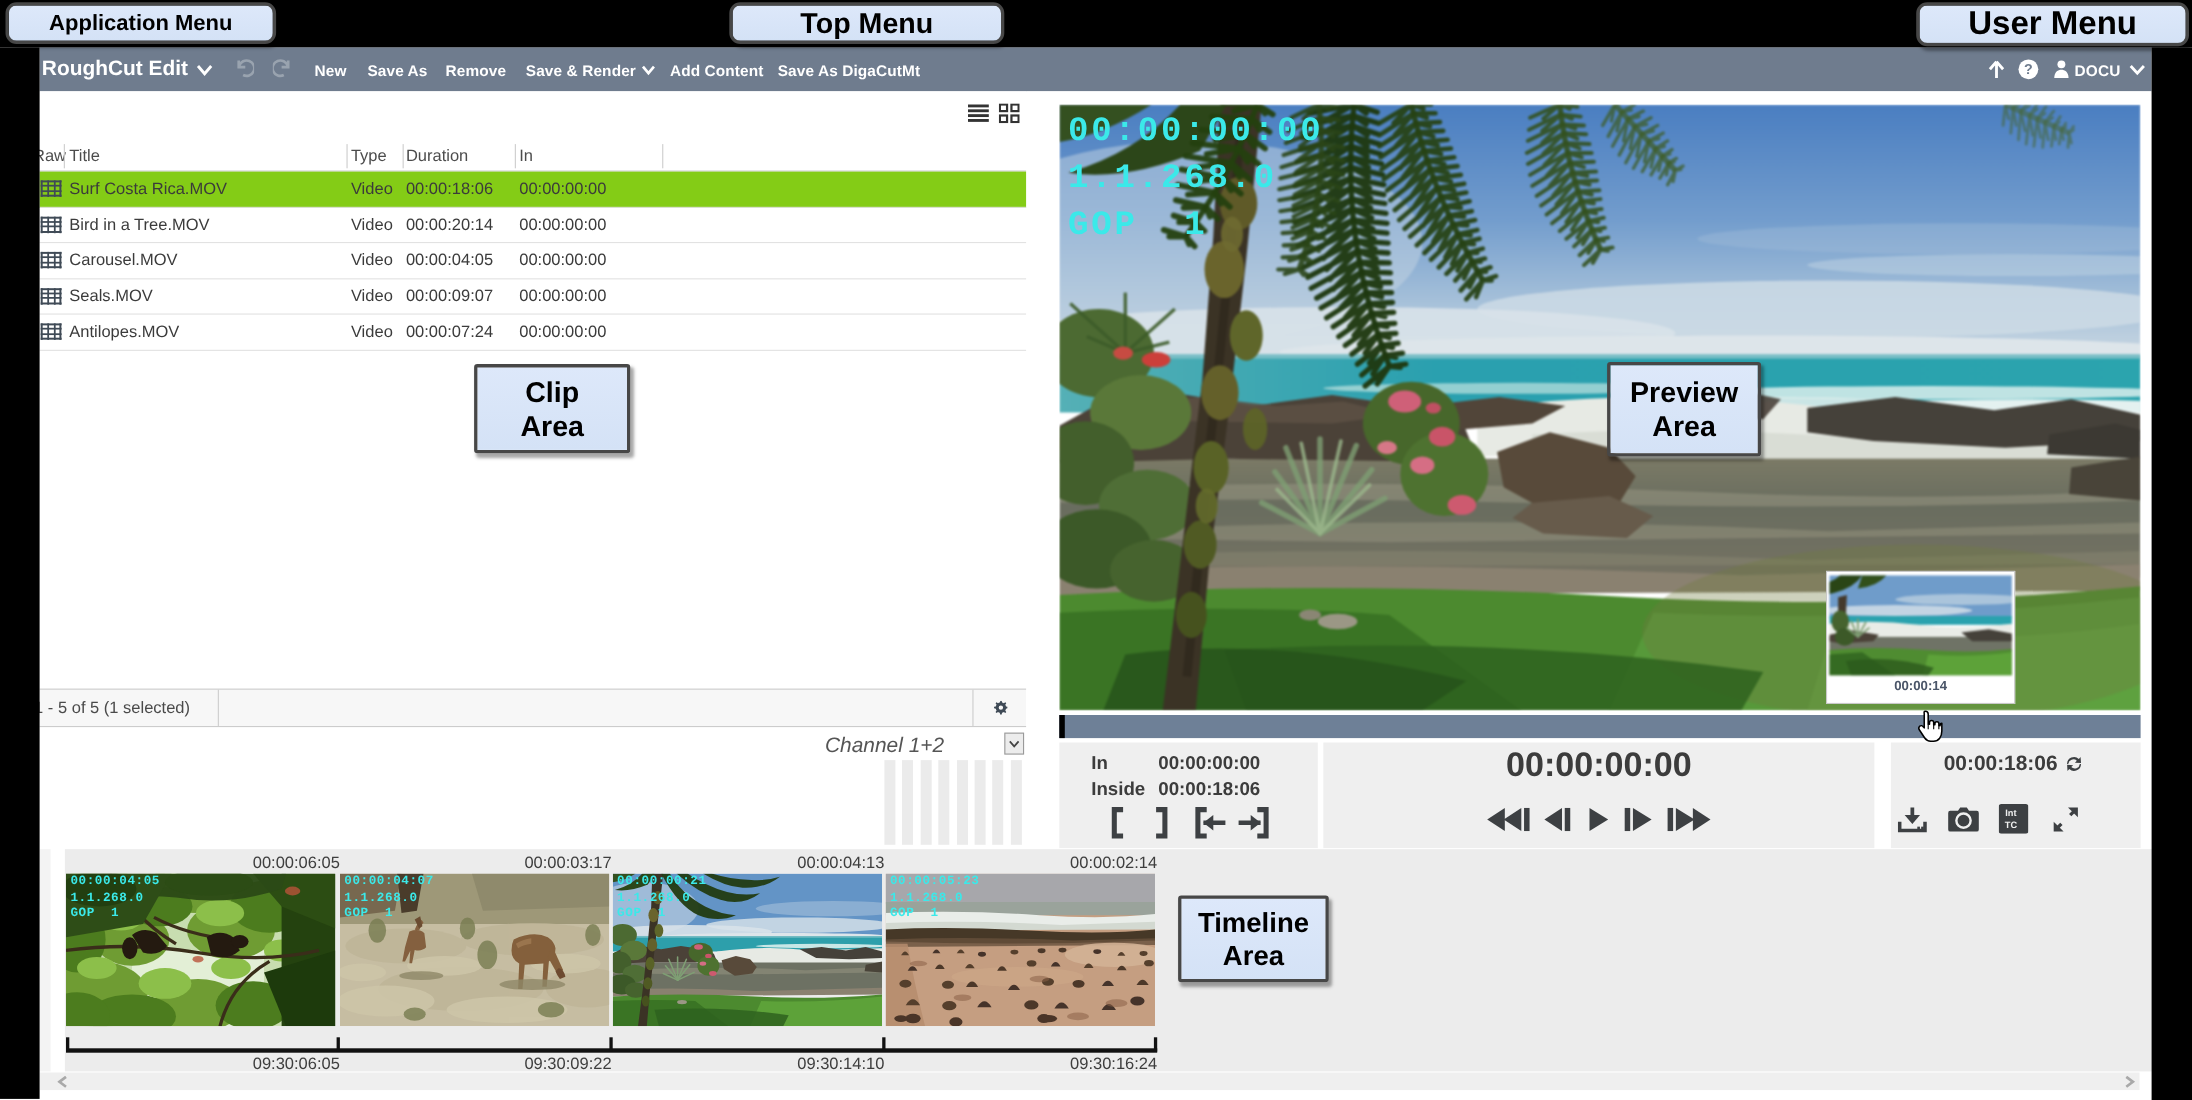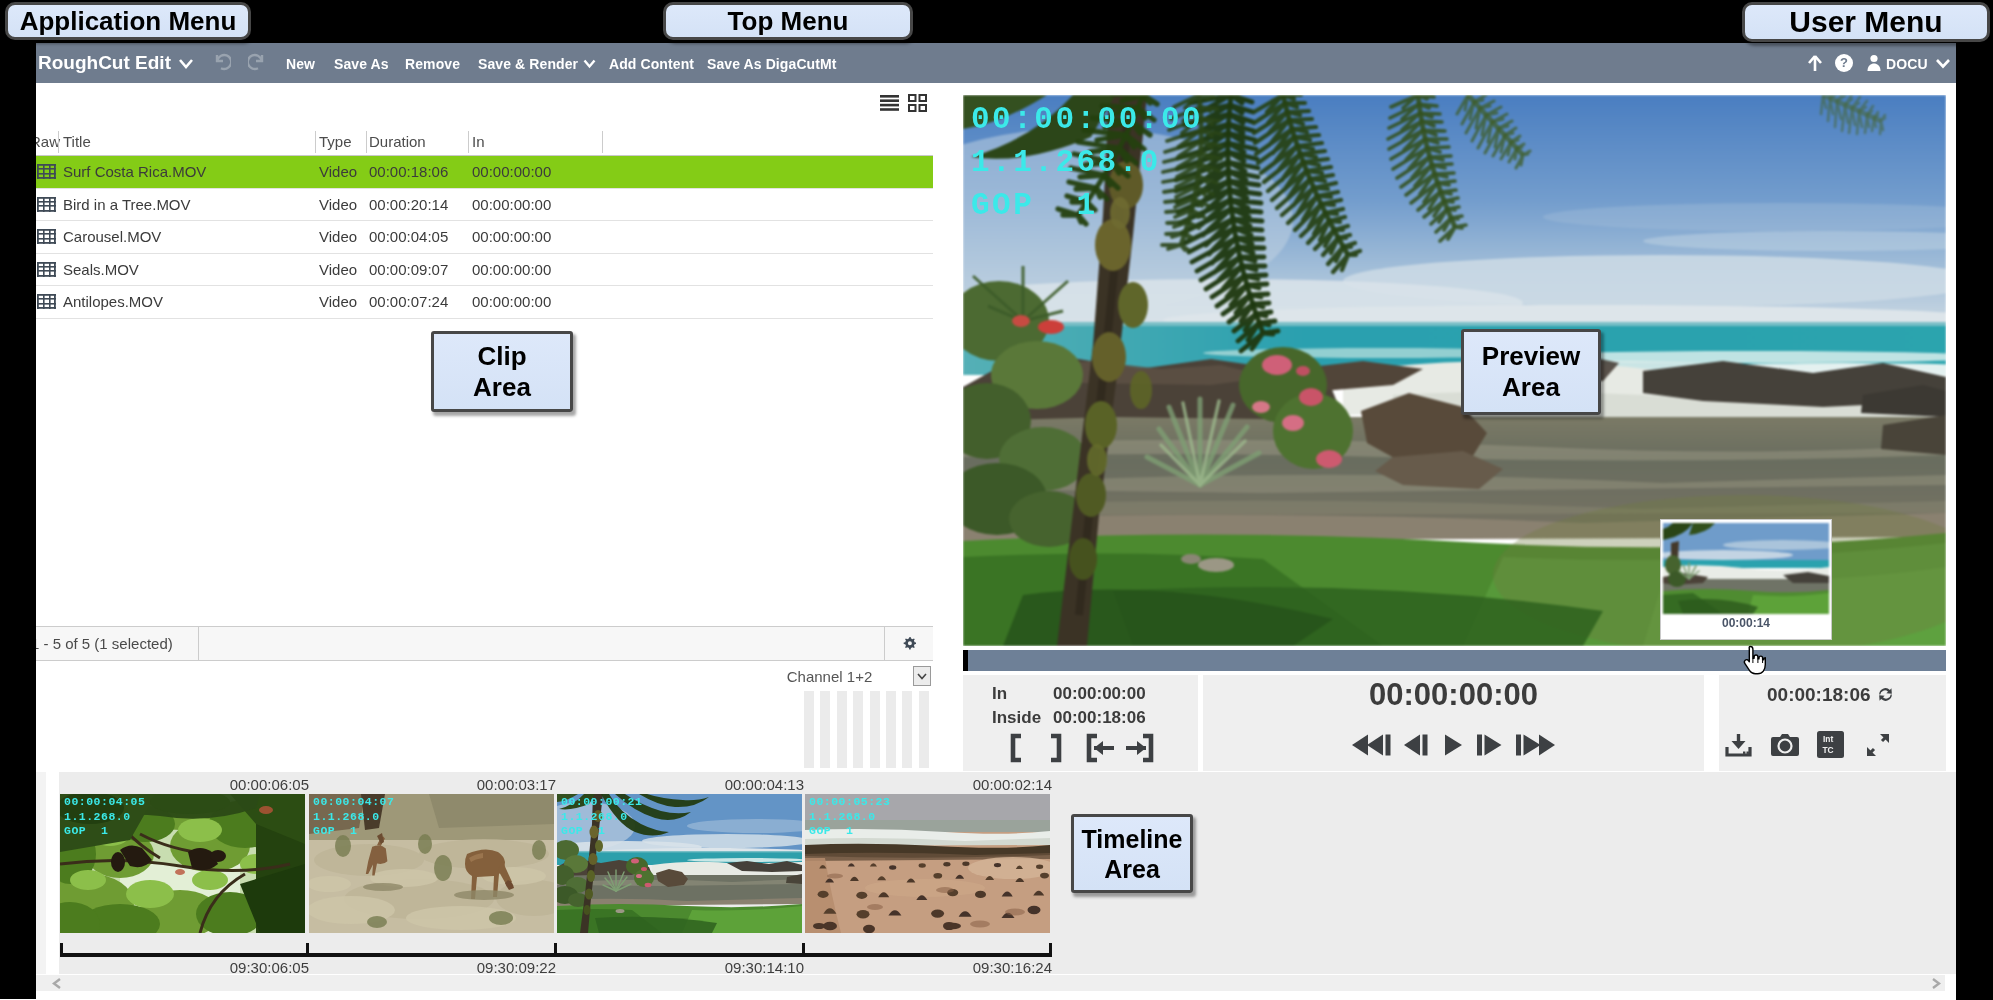--- a/index.html
+++ b/index.html
@@ -143,21 +143,21 @@
   </div>
 
   <div class="abs" style="left:36px; top:626px; width:897px; height:35px; background:#f7f7f7; border-top:1px solid #ccc; border-bottom:1px solid #ccc;">
     <div class="abs" style="left:-5px; top:8px; font-size:15px; color:#4a4a4a;">1 - 5 of 5 (1 selected)</div>
     <div class="abs" style="left:162px; top:0; width:1px; height:33px; background:#ccc;"></div>
     <div class="abs" style="left:848px; top:0; width:1px; height:33px; background:#ccc;"></div>
     <svg class="abs" style="left:867px; top:10px;" width="13" height="13" viewBox="0 0 17 17">
         <path fill="#3f4a56" d="M8.5 0 L10 0 L10.4 2.1 A6.6 6.6 0 0 1 12.5 3 L14.3 1.8 L15.4 2.9 L14.2 4.7 A6.6 6.6 0 0 1 15.1 6.8 L17 7.2 L17 9.1 L15.1 9.5 A6.6 6.6 0 0 1 14.2 11.6 L15.4 13.4 L14.3 14.5 L12.5 13.3 A6.6 6.6 0 0 1 10.4 14.2 L10 16.3 L8.1 16.3 L7.7 14.2 A6.6 6.6 0 0 1 5.6 13.3 L3.8 14.5 L2.7 13.4 L3.9 11.6 A6.6 6.6 0 0 1 3 9.5 L0.9 9.1 L0.9 7.2 L3 6.8 A6.6 6.6 0 0 1 3.9 4.7 L2.7 2.9 L3.8 1.8 L5.6 3 A6.6 6.6 0 0 1 7.7 2.1 Z M9 5.6 A2.6 2.6 0 1 0 9 10.8 A2.6 2.6 0 1 0 9 5.6 Z"></path>
       </svg>
   </div>
-  <div class="abs" style="left:750px; top:668px; width:159px; text-align:center; font-size:15px; color:#555;">Channel 1+2</div>
+  <div class="abs" style="left:750px; top:668px; width:159px; text-align:left; font-size:19px; color:#555;font-style:italic;">Channel 1+2</div>
   <div class="abs" style="left:913px; top:666px; width:18px; height:20px; background:#ececec; border:1px solid #9a9a9a;">
     <svg style="position:absolute; left:3px; top:6px;" width="10" height="7" viewBox="0 0 10 7">
         <path d="M1 1 L5 5.5 L9 1" stroke="#444" stroke-width="1.6" fill="none"></path>
       </svg>
   </div>
   <div class="abs" id="meters" style="left:804px; top:691px; width:126px; height:77px;">
     <div class="mbar" style="left:0;"></div>
       <div class="mbar" style="left:16.4px;"></div>
       <div class="mbar" style="left:32.8px;"></div>
       <div class="mbar" style="left:49.2px;"></div>
@@ -674,19 +674,19 @@
     </svg>
     <svg class="abs" style="left:1895px; top:3px;" width="10" height="11" viewBox="0 0 10 11">
       <path d="M2 1 L8 5.5 L2 10" stroke="#a9a9a9" stroke-width="2.4" fill="none"></path>
     </svg>
   </div>
 
   <div class="abs black" style="left:0; top:0; width:1993px; height:43px;"></div>
   <div class="abs black" style="left:0; top:43px; width:36px; height:956px;"></div>
   <div class="abs black" style="left:1956px; top:43px; width:37px; height:957px;"></div>
 
-  <div class="callout" style="left:5px; top:2px; width:246px; height:38px; font-size:26px;">Application Menu</div>
+  <div class="callout" style="left:5px; top:2px; width:246px; height:38px; font-size:20px;">Application Menu</div>
   <div class="callout" style="left:663px; top:2px; width:250px; height:38px; font-size:26px;">Top Menu</div>
   <div class="callout" style="left:1742px; top:2px; width:248px; height:40px; font-size:30px;">User Menu</div>
 
   <div class="callout mid" style="left:431px; top:331px; width:142px; height:81px; font-size:26px; line-height:31px;">Clip<br>Area</div>
   <div class="callout mid" style="left:1461px; top:329px; width:140px; height:86px; font-size:26px; line-height:31px;">Preview<br>Area</div>
-  <div class="callout mid" style="left:1071px; top:814px; width:122px; height:79px; font-size:25px; line-height:30px;">Timeline<br>Area</div>
+  <div class="callout mid" style="left:1071px; top:814px; width:137px; height:79px; font-size:25px; line-height:30px;">Timeline<br>Area</div>
 
 </body></html>

